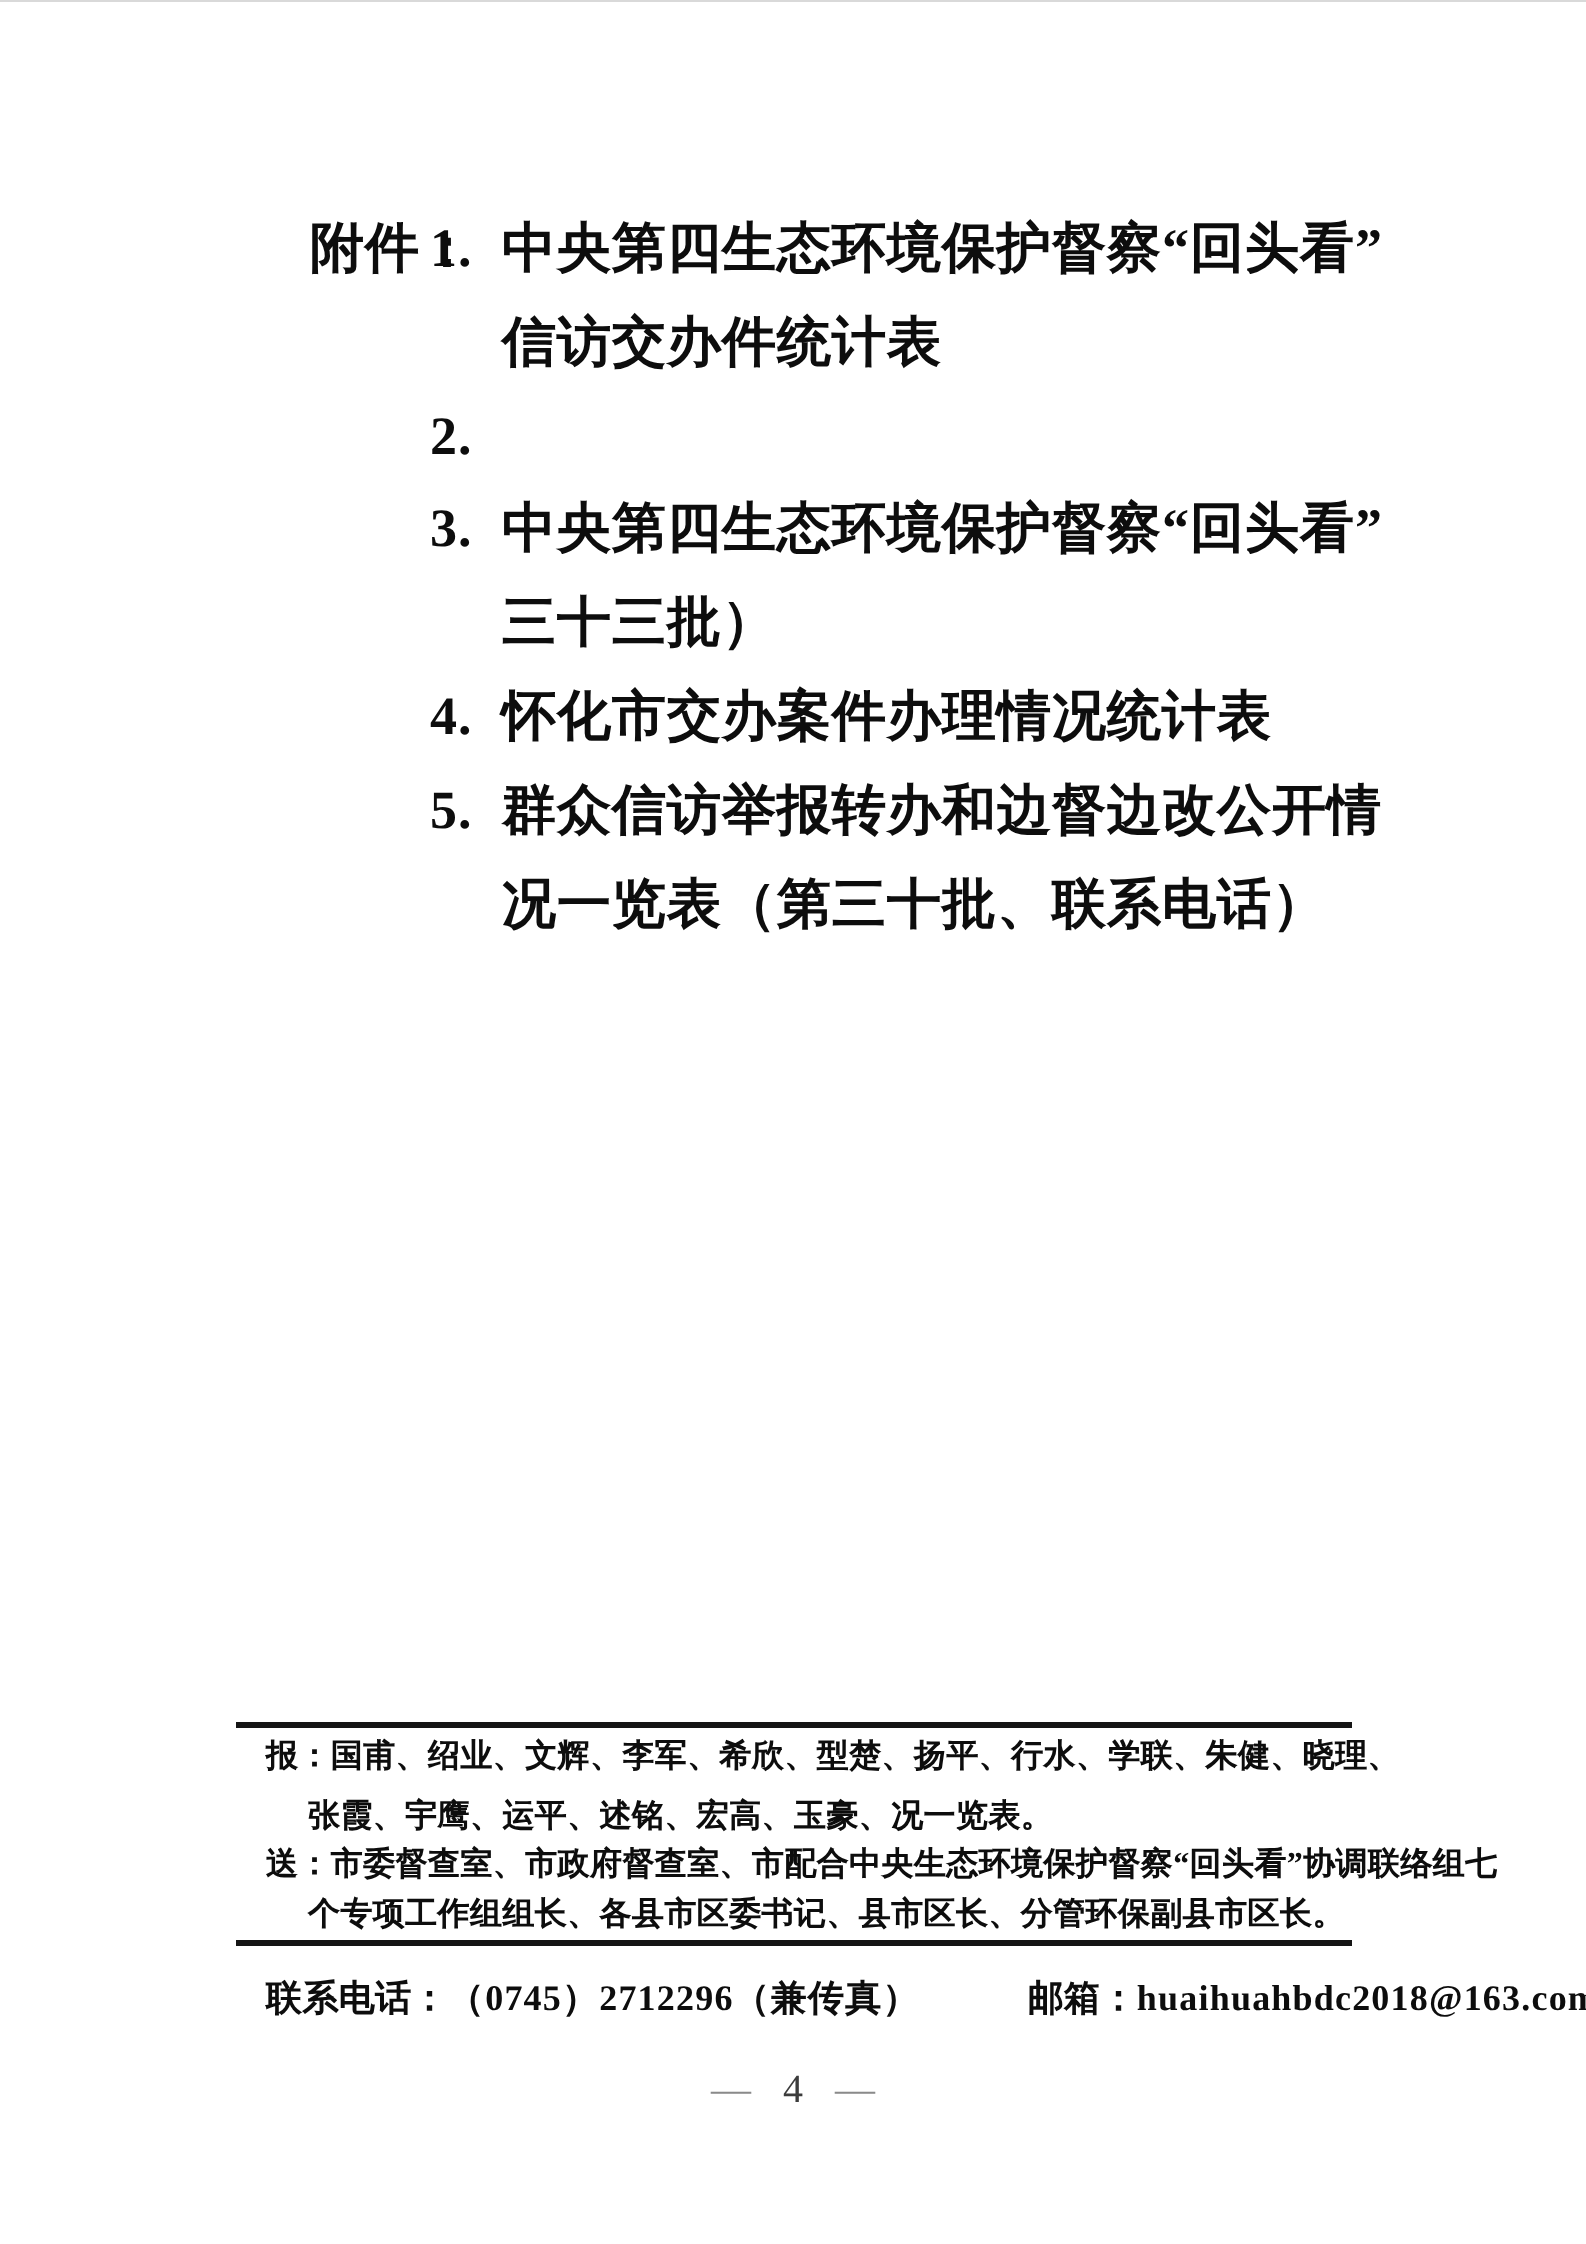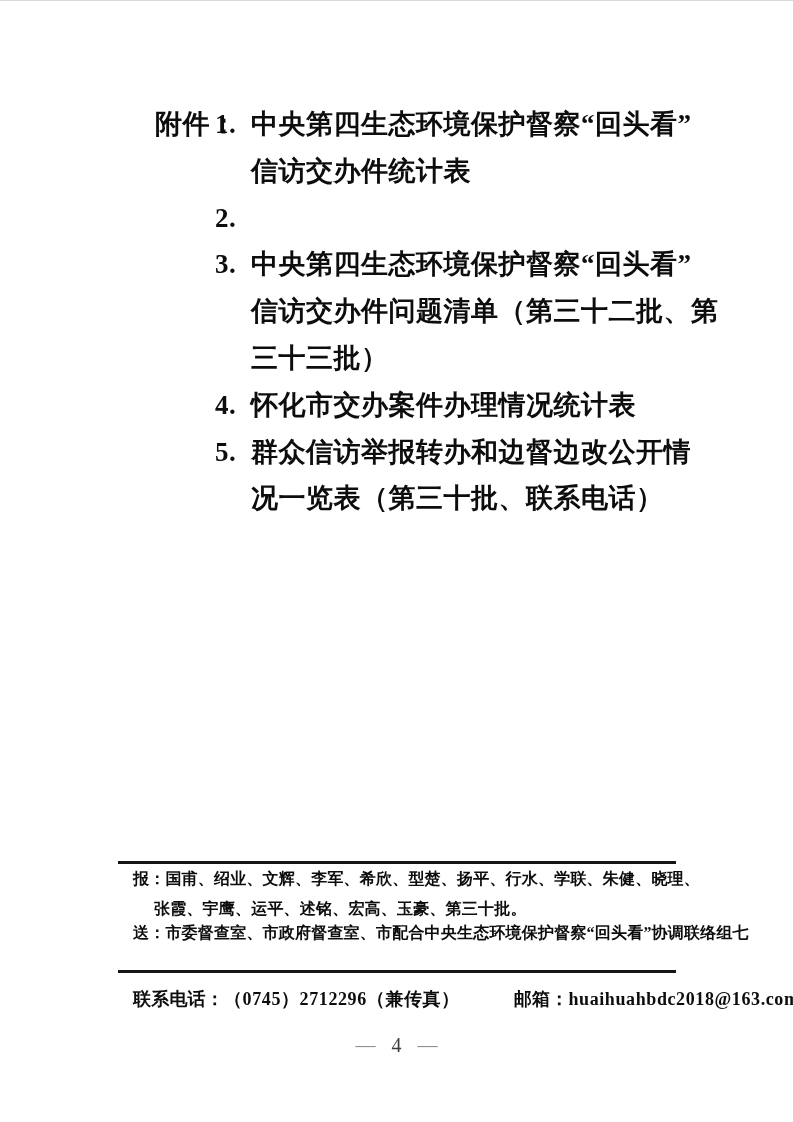--- a/index.html
+++ b/index.html
@@ -77,25 +77,20 @@
       <span class="att-num">2.</span>
     </div>
     <div class="att-row">
       <span class="att-lbl"></span>
       <span class="att-num">3.</span>
       <span class="att-txt">中央第四生态环境保护督察“回头看”</span>
     </div>
     <div class="att-row">
       <span class="att-lbl"></span>
       <span class="att-num"></span>
-      <span class="att-txt">信访交办件问题清单（第三十二批、第</span>
-    </div>
-    <div class="att-row">
-      <span class="att-lbl"></span>
-      <span class="att-num"></span>
       <span class="att-txt">三十三批）</span>
     </div>
     <div class="att-row">
       <span class="att-lbl"></span>
       <span class="att-num">4.</span>
       <span class="att-txt">怀化市交办案件办理情况统计表</span>
     </div>
     <div class="att-row">
       <span class="att-lbl"></span>
       <span class="att-num">5.</span>
@@ -107,24 +102,27 @@
       <span class="att-txt">况一览表（第三十批、联系电话）</span>
     </div>
   </div>
 
   <div class="rule rule-top"></div>
 
   <div class="foot-line report-l1">
     <span>报：</span><span>国甫、绍业、文辉、李军、希欣、型楚、扬平、行水、学联、朱健、晓理、</span>
   </div>
   <div class="foot-line report-l2">
-    <span>张霞、宇鹰、运平、述铭、宏高、玉豪、第三十批。</span>
+    <span>张霞、宇鹰、运平、述铭、宏高、玉豪、况一览表。</span>
   </div>
   <div class="foot-line send-l1">
     <span>送：</span><span>市委督查室、市政府督查室、市配合中央生态环境保护督察“回头看”协调联络组七</span>
+  </div>
+  <div class="foot-line send-l2">
+    <span>个专项工作组组长、各县市区委书记、县市区长、分管环保副县市区长。</span>
   </div>
 
   <div class="rule rule-bottom"></div>
 
   <div class="contact">
     <span>
       <span>联系电话：</span><span class="value">（0745）2712296（兼传真）</span>
     </span>
     <span>
       <span>邮箱：</span><span class="value">huaihuahbdc2018@163.com</span>

